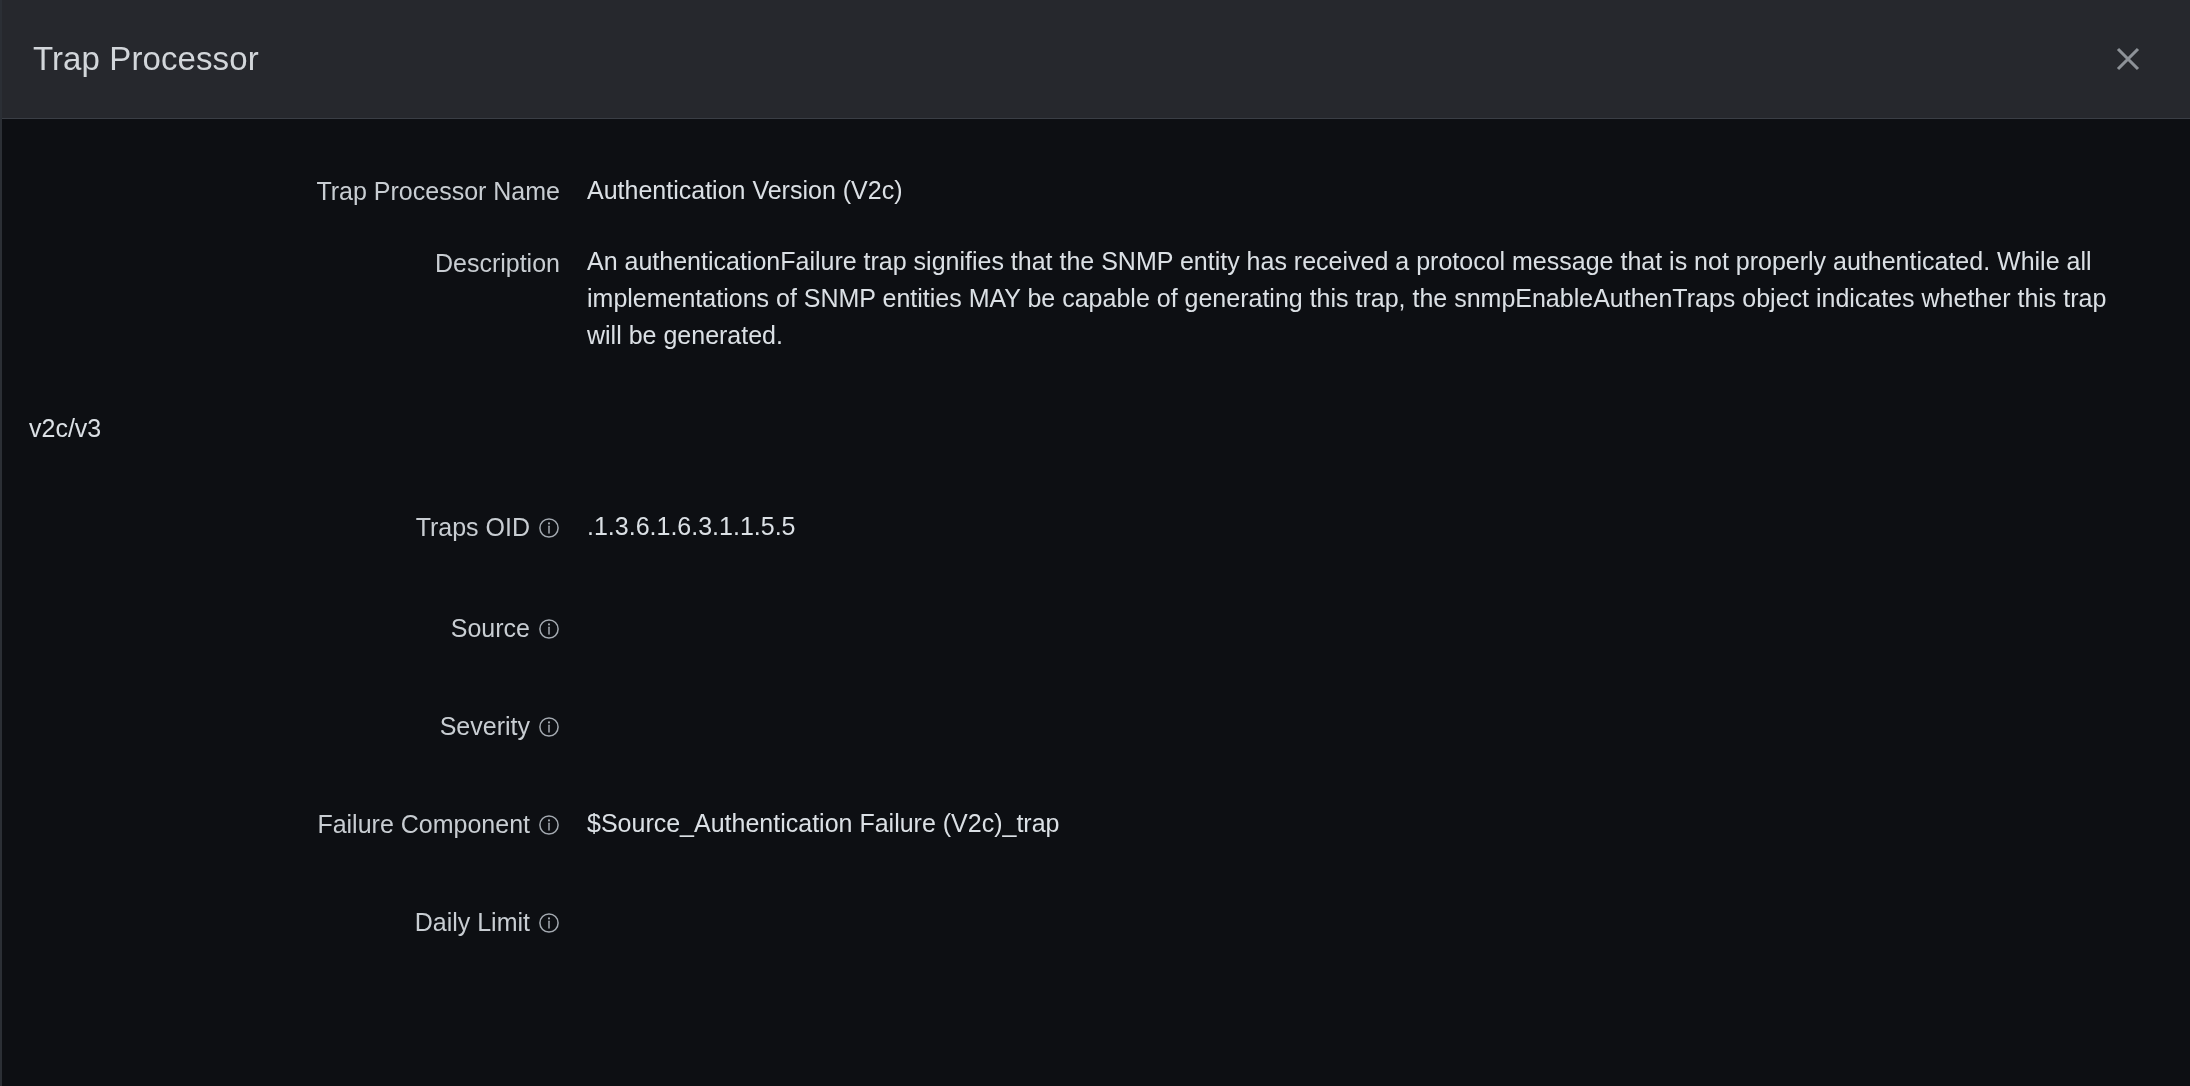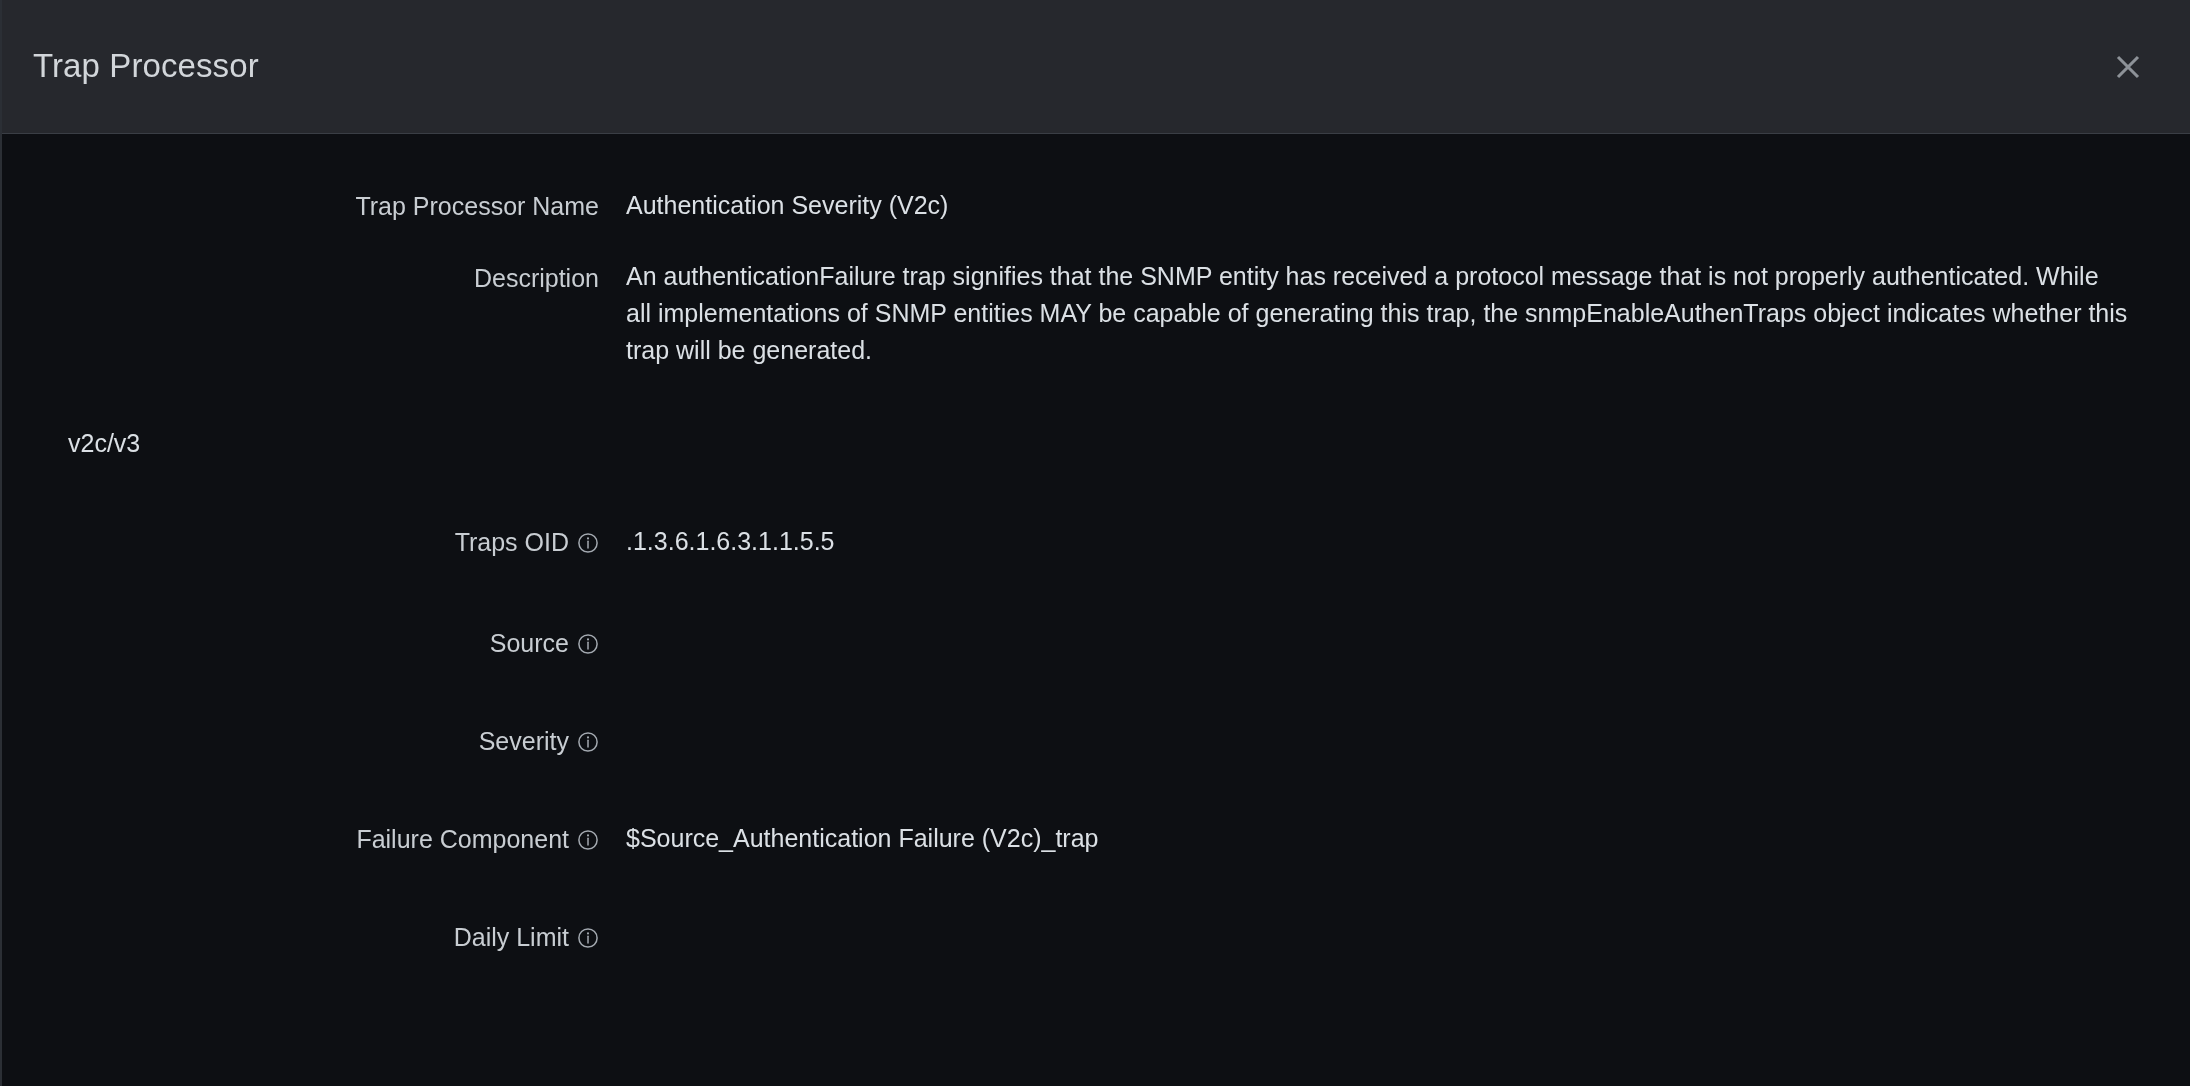--- a/index.html
+++ b/index.html
@@ -25,21 +25,21 @@
     background: #0d0f13;
     border-left: 2px solid #2b2f35;
     display: flex;
     flex-direction: column;
   }
 
   
   .dialog-header {
     position: relative;
     flex: 0 0 auto;
-    height: 134px;
+    height: 119px;
     background: #26282d;
     border-bottom: 1px solid #3a3e45;
     display: flex;
     align-items: center;
     padding: 0 34px 0 31px;
   }
   .dialog-title {
     font-size: 33px;
     font-weight: 400;
     letter-spacing: 0.1px;
@@ -64,21 +64,20 @@
     border-radius: 4px;
   }
   .close-button svg { display: block; }
 
   
   .dialog-body {
     flex: 1 1 auto;
     position: relative;
     overflow: hidden;
     padding-top: 52px;
-    padding-left: 39px;
   }
 
   .detail-row {
     display: flex;
     align-items: flex-start;
     padding: 0 60px 0 0;
   }
 
   .row-label {
     flex: 0 0 558px;
@@ -144,21 +143,21 @@
       </span>
     </button>
   </div>
 
   <div class="dialog-body">
 
     <div class="detail-row">
       <div class="row-label">
         <span class="label-text">Trap Processor Name</span>
       </div>
-      <div class="row-value">Authentication Severity (V2c)</div>
+      <div class="row-value">Authentication Version (V2c)</div>
     </div>
 
     <div class="spacer-36"></div>
 
     <div class="detail-row">
       <div class="row-label">
         <span class="label-text">Description</span>
       </div>
       <div class="row-value multiline">An authenticationFailure trap signifies that the SNMP entity has received a protocol message that is not properly authenticated. While all implementations of SNMP entities MAY be capable of generating this trap, the snmpEnableAuthenTraps object indicates whether this trap will be generated.</div>
     </div>

